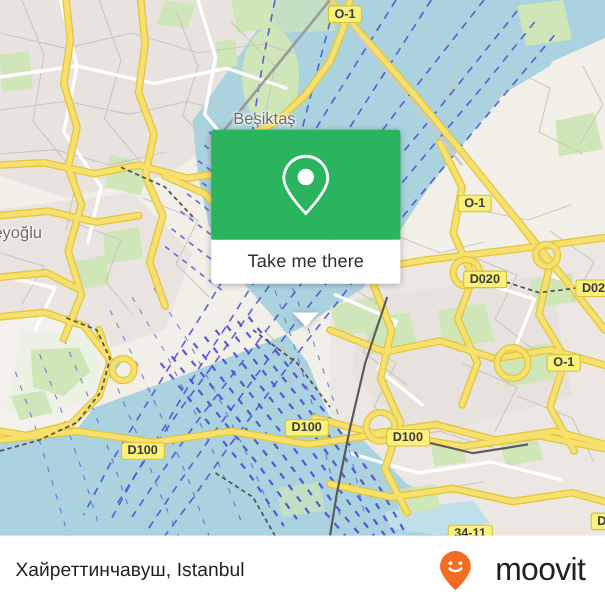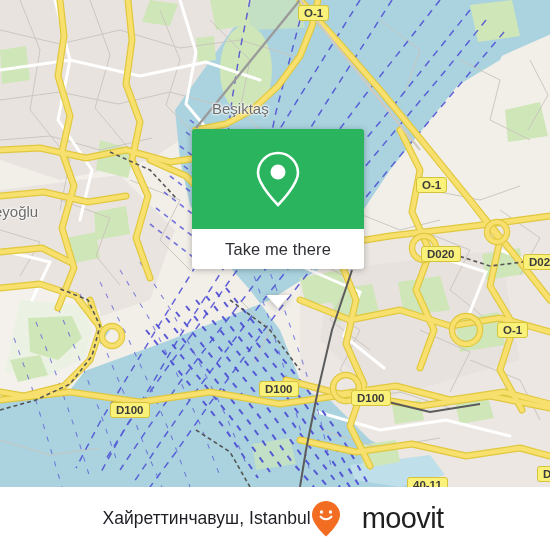--- a/index.html
+++ b/index.html
@@ -17,38 +17,38 @@
 
   
   #attrib {
     position:absolute; left:0; top:468px; height:19px;
     background:rgba(255,255,255,0.78);
     display:flex; align-items:center; padding:0 6px 0 8px;
     font-size:12.5px; color:#31343d; letter-spacing:.1px; white-space:nowrap;
   }
 
   
-  #callout { position:absolute; left:192px; top:129px; width:172px; filter:drop-shadow(0 1px 3px rgba(0,0,0,.28)); }
+  #callout { position:absolute; left:192px; top:118px; width:172px; filter:drop-shadow(0 1px 3px rgba(0,0,0,.28)); }
   #callout-top { height:100px; border-radius:3px 3px 0 0; display:flex; align-items:center; justify-content:center; }
   #callout-bottom {
     height:40px; background:#ffffff; border-radius:0 0 3px 3px;
     display:flex; align-items:center; justify-content:center;
     font-size:16.5px; color:#2e3036; letter-spacing:.1px;
   }
   #callout-tail {
     position:absolute; left:74px; top:166px; width:0; height:0;
     border-left:12px solid transparent; border-right:12px solid transparent;
     border-top:13px solid #ffffff;
   }
 
   
   #footer {
     position:absolute; left:0; top:487px; width:550px; height:63px;
     background:#fff; display:flex; align-items:center;
-    justify-content:center; padding:0 18px 0 14px;
+    justify-content:space-between; padding:0 18px 0 14px;
   }
   #footer-title { font-size:17.5px; color:#1d1f24; letter-spacing:.05px; white-space:nowrap; }
   #brand { display:flex; align-items:center; gap:21px; }
   #brand-word { font-size:29px; color:#211f1f; letter-spacing:-.6px; font-weight:400; }
 </style>
 </head>
 <body>
 
 <div id="app">
 
@@ -290,21 +290,21 @@
 
     <div>
       <div class="shield" style="position:absolute;left:298px;top:5px;background:#f9f17a;border:1.5px solid #d4c33b;border-radius:3px;padding:1px 5px;font-size:11.5px;font-weight:bold;color:#3c3c3c;">O-1</div>
       <div class="shield" style="position:absolute;left:416px;top:177px;background:#f9f17a;border:1.5px solid #d4c33b;border-radius:3px;padding:1px 5px;font-size:11.5px;font-weight:bold;color:#3c3c3c;">O-1</div>
       <div class="shield" style="position:absolute;left:497px;top:322px;background:#f9f17a;border:1.5px solid #d4c33b;border-radius:3px;padding:1px 5px;font-size:11.5px;font-weight:bold;color:#3c3c3c;">O-1</div>
       <div class="shield" style="position:absolute;left:421px;top:246px;background:#f9f17a;border:1.5px solid #d4c33b;border-radius:3px;padding:1px 5px;font-size:11.5px;font-weight:bold;color:#3c3c3c;">D020</div>
       <div class="shield" style="position:absolute;left:523px;top:254px;background:#f9f17a;border:1.5px solid #d4c33b;border-radius:3px;padding:1px 5px;font-size:11.5px;font-weight:bold;color:#3c3c3c;">D020</div>
       <div class="shield" style="position:absolute;left:110px;top:402px;background:#f9f17a;border:1.5px solid #d4c33b;border-radius:3px;padding:1px 5px;font-size:11.5px;font-weight:bold;color:#3c3c3c;">D100</div>
       <div class="shield" style="position:absolute;left:259px;top:381px;background:#f9f17a;border:1.5px solid #d4c33b;border-radius:3px;padding:1px 5px;font-size:11.5px;font-weight:bold;color:#3c3c3c;">D100</div>
       <div class="shield" style="position:absolute;left:351px;top:390px;background:#f9f17a;border:1.5px solid #d4c33b;border-radius:3px;padding:1px 5px;font-size:11.5px;font-weight:bold;color:#3c3c3c;">D100</div>
-      <div class="shield" style="position:absolute;left:407px;top:477px;background:#f9f17a;border:1.5px solid #d4c33b;border-radius:3px;padding:1px 5px;font-size:11.5px;font-weight:bold;color:#3c3c3c;">40-11</div>
+      <div class="shield" style="position:absolute;left:407px;top:477px;background:#f9f17a;border:1.5px solid #d4c33b;border-radius:3px;padding:1px 5px;font-size:11.5px;font-weight:bold;color:#3c3c3c;">34-11</div>
       <div class="shield" style="position:absolute;left:537px;top:466px;background:#f9f17a;border:1.5px solid #d4c33b;border-radius:3px;padding:1px 5px;font-size:11.5px;font-weight:bold;color:#3c3c3c;">D1</div>
     </div>
 
   </div>
 
   <div id="callout">
     <div id="callout-top" style="background:#29b45d;">
       <svg width="48" height="60" viewBox="0 0 48 60">
         <path d="M24 4 C13 4 4 13 4 24 C4 36 24 56 24 56 C24 56 44 36 44 24 C44 13 35 4 24 4 Z" fill="none" stroke="#ffffff" stroke-width="2.6"></path>
         <circle cx="24" cy="23" r="7.5" fill="#ffffff"></circle>

